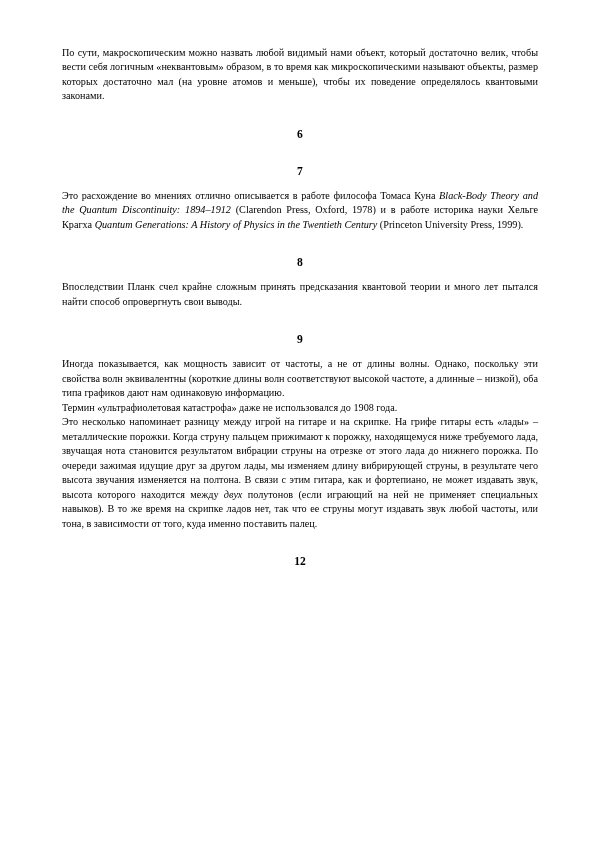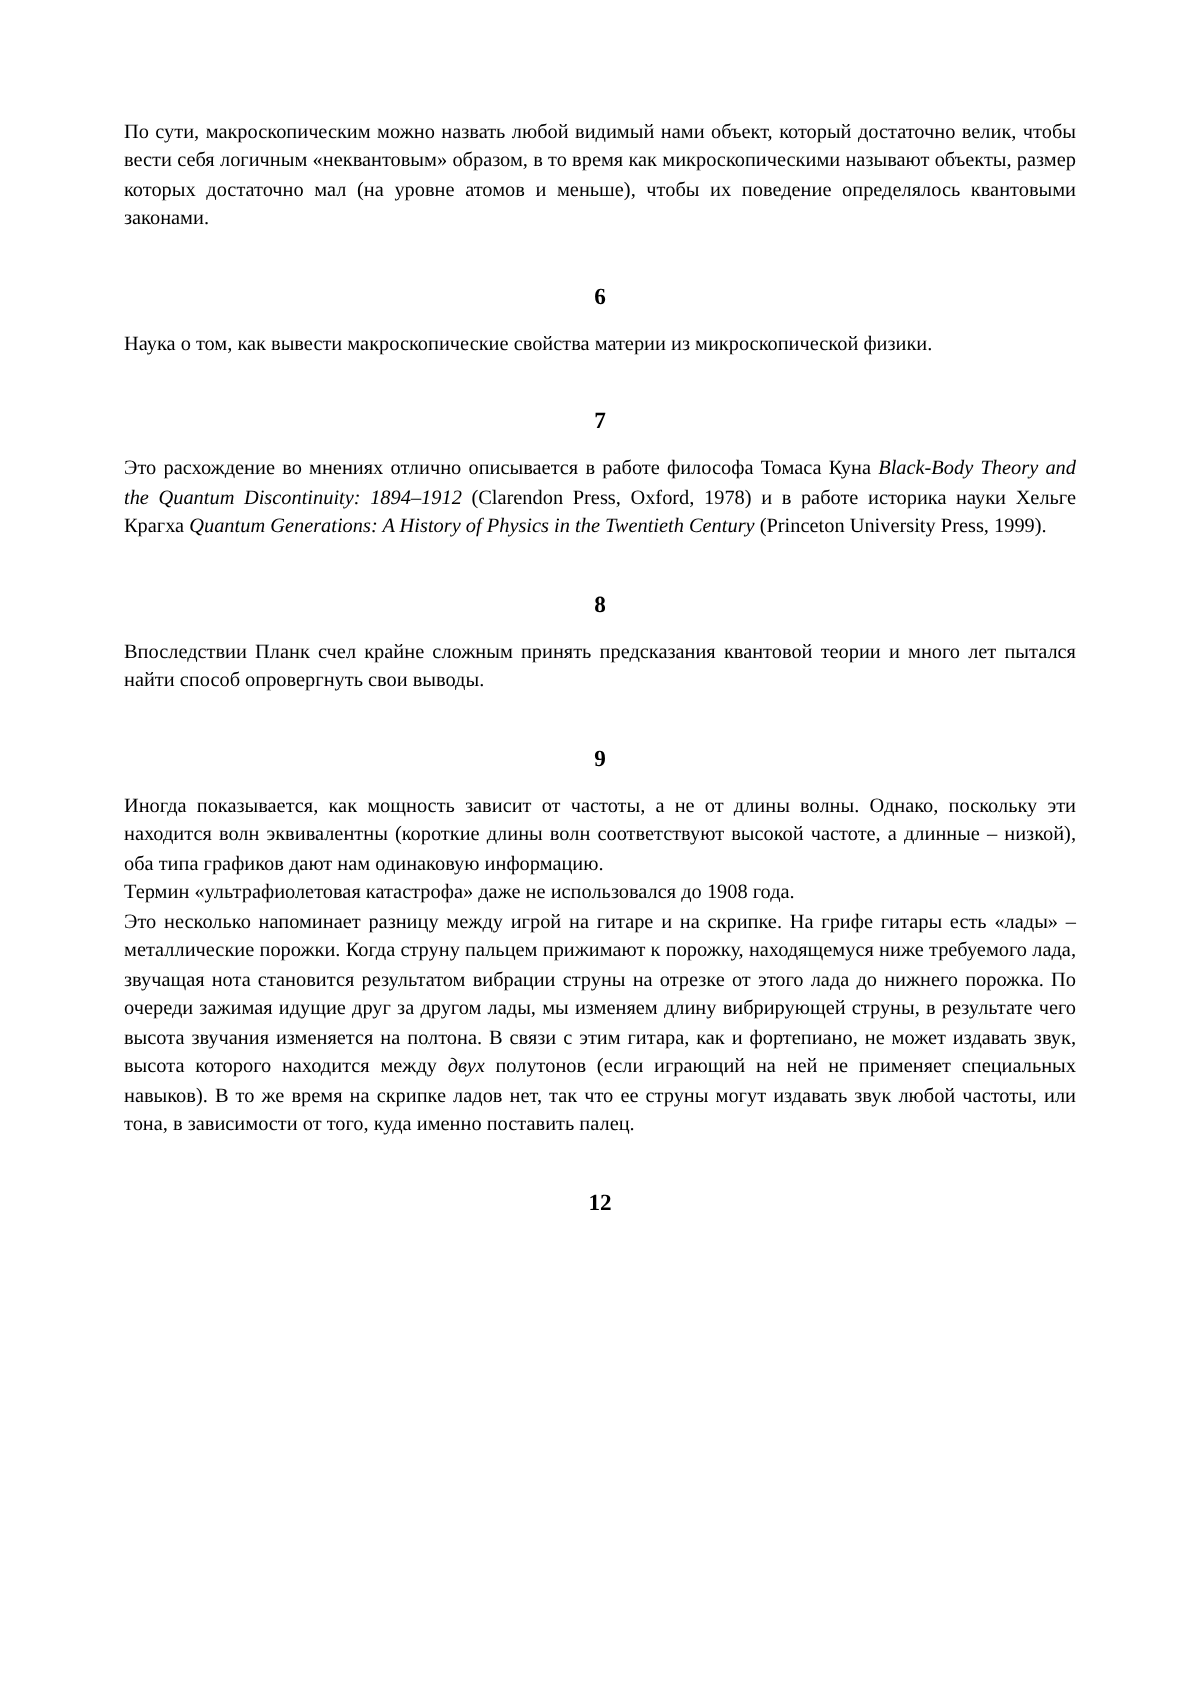--- a/index.html
+++ b/index.html
@@ -30,47 +30,46 @@
     hyphens: none;
   }
   .note-num {
     text-align: center;
     font-weight: bold;
     font-size: 11.6px;
     margin: 17px 0 11px 0;
     letter-spacing: 0;
   }
   .first-block {
-    margin-top: 16px;
+    margin-top: 2px;
   }
   .gap-big {
     margin-top: 24px;
   }
   i {
     font-style: italic;
   }
 </style>
 </head>
 <body>
 
 <div class="page">
 
   <p class="note first-block">По сути, макроскопическим можно назвать любой видимый нами объект, который достаточно велик, чтобы вести себя логичным «неквантовым» образом, в то время как микроскопическими называют объекты, размер которых достаточно мал (на уровне атомов и меньше), чтобы их поведение определялось квантовыми законами.</p>
 
   <div class="note-num gap-big">6</div>
-  <p class="note">Наука о том, как вывести макроскопические свойства материи из микроскопической физики.</p>
 
   <div class="note-num gap-big">7</div>
   <p class="note"><span>Это расхождение во мнениях отлично описывается в работе философа Томаса Куна </span><i>Black-Body Theory and the Quantum Discontinuity: 1894–1912</i><span> (Clarendon Press, Oxford, 1978) и в работе историка науки Хельге Крагха </span><i>Quantum Generations: A History of Physics in the Twentieth Century</i><span> (Princeton University Press, 1999).</span></p>
 
   <div class="note-num gap-big">8</div>
   <p class="note">Впоследствии Планк счел крайне сложным принять предсказания квантовой теории и много лет пытался найти способ опровергнуть свои выводы.</p>
 
   <div class="note-num gap-big">9</div>
-  <p class="note">Иногда показывается, как мощность зависит от частоты, а не от длины волны. Однако, поскольку эти находится волн эквивалентны (короткие длины волн соответствуют высокой частоте, а длинные – низкой), оба типа графиков дают нам одинаковую информацию.</p>
+  <p class="note">Иногда показывается, как мощность зависит от частоты, а не от длины волны. Однако, поскольку эти свойства волн эквивалентны (короткие длины волн соответствуют высокой частоте, а длинные – низкой), оба типа графиков дают нам одинаковую информацию.</p>
 
   <p class="note">Термин «ультрафиолетовая катастрофа» даже не использовался до 1908 года.</p>
 
   <p class="note"><span>Это несколько напоминает разницу между игрой на гитаре и на скрипке. На грифе гитары есть «лады» – металлические порожки. Когда струну пальцем прижимают к порожку, находящемуся ниже требуемого лада, звучащая нота становится результатом вибрации струны на отрезке от этого лада до нижнего порожка. По очереди зажимая идущие друг за другом лады, мы изменяем длину вибрирующей струны, в результате чего высота звучания изменяется на полтона. В связи с этим гитара, как и фортепиано, не может издавать звук, высота которого находится между </span><i>двух</i><span> полутонов (если играющий на ней не применяет специальных навыков). В то же время на скрипке ладов нет, так что ее струны могут издавать звук любой частоты, или тона, в зависимости от того, куда именно поставить палец.</span></p>
 
   <div class="note-num gap-big">12</div>
 
 </div>
 
 </body></html>

